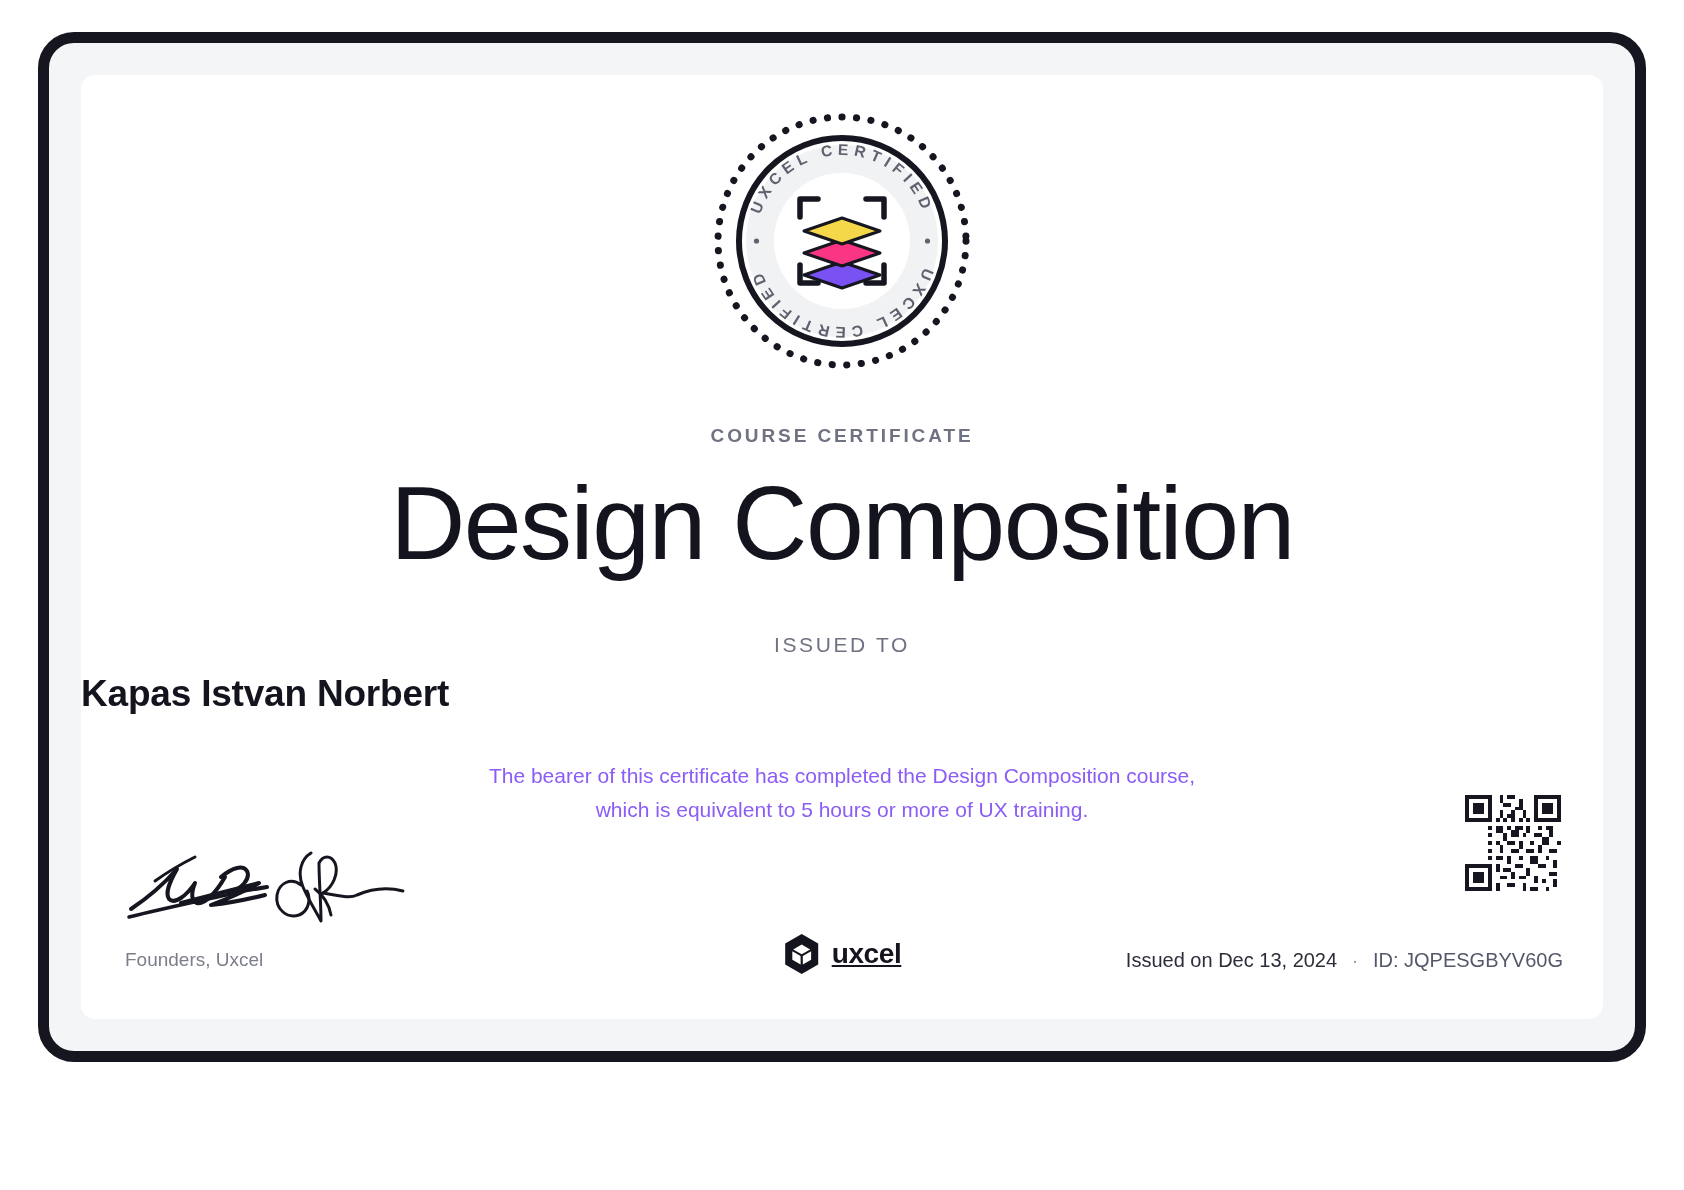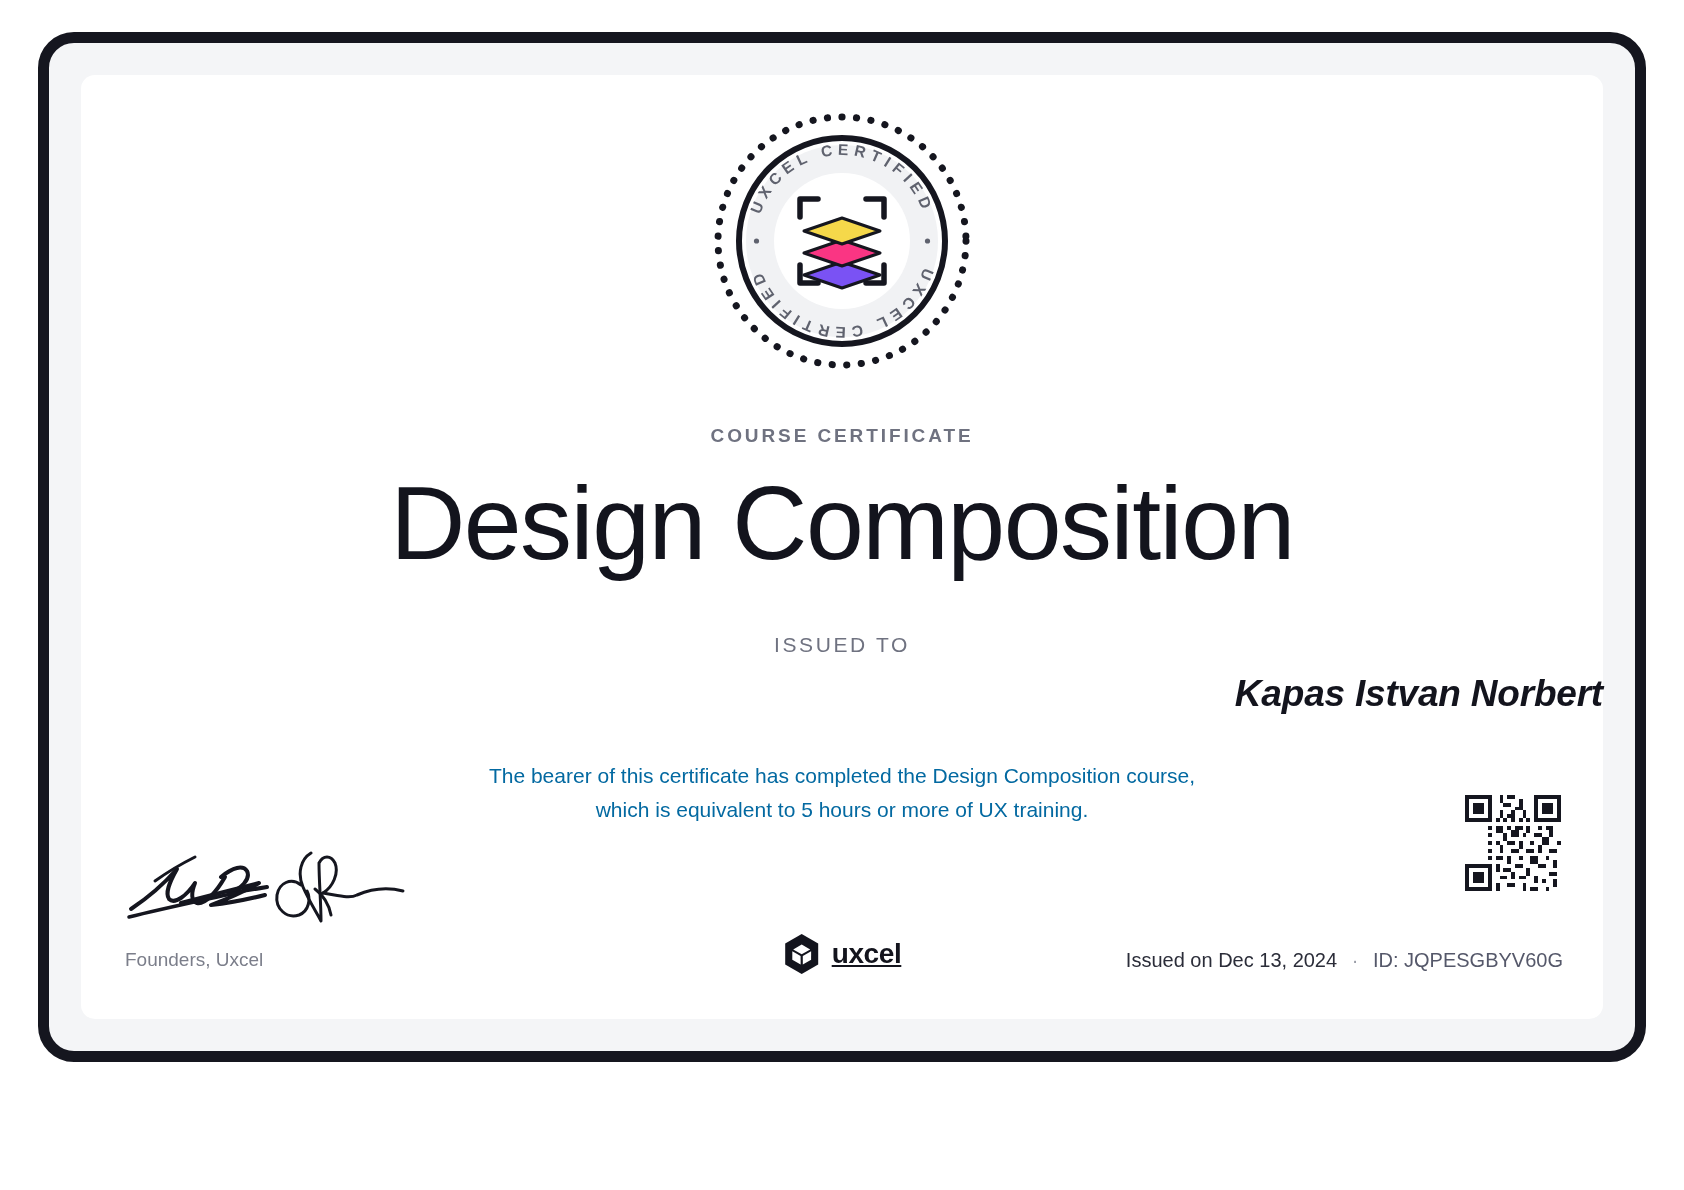--- a/index.html
+++ b/index.html
@@ -77,37 +77,36 @@
     text-align: center;
     font-size: 21px;
     font-weight: 400;
     letter-spacing: 2.6px;
     color: #6f7280;
   }
   .recipient-name {
     position: absolute;
     left: 0; right: 0;
     top: 598px;
-    text-align: right;
+    text-align: left;
     font-size: 37px;
     font-weight: 700;
     letter-spacing: -0.2px;
     color: #13141d;
-    font-style: italic;
   }
   .blurb {
     position: absolute;
     left: 50%;
     transform: translateX(-50%);
     top: 684px;
     width: 860px;
     text-align: center;
     font-size: 21px;
     line-height: 1.62;
-    color: #0369a1;
+    color: #8b5cf6;
   }
 
   
   .sig-area {
     position: absolute;
     left: 44px;
     bottom: 96px;
     width: 330px;
     height: 90px;
   }

